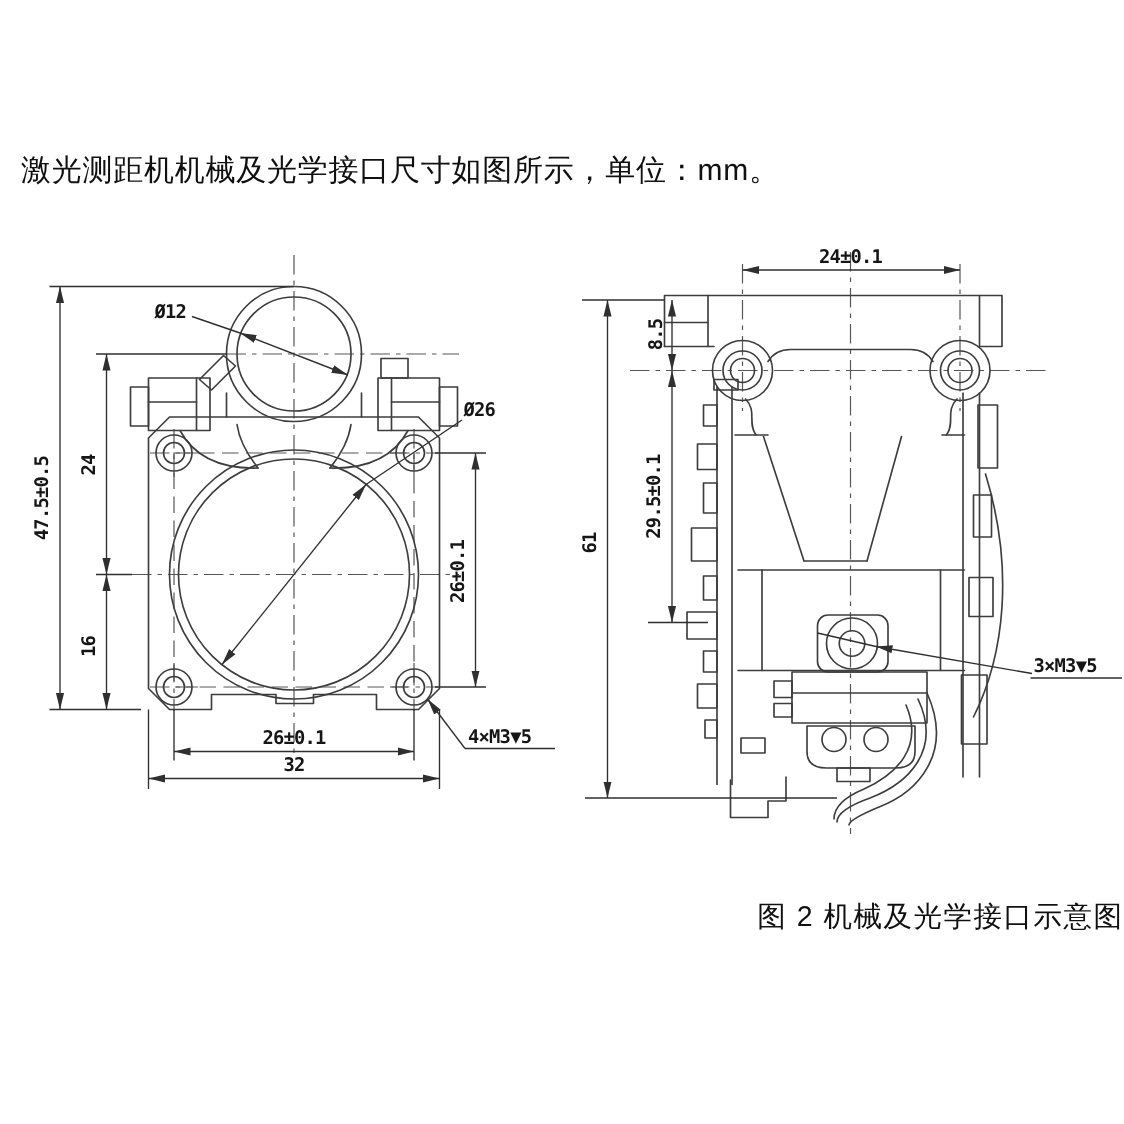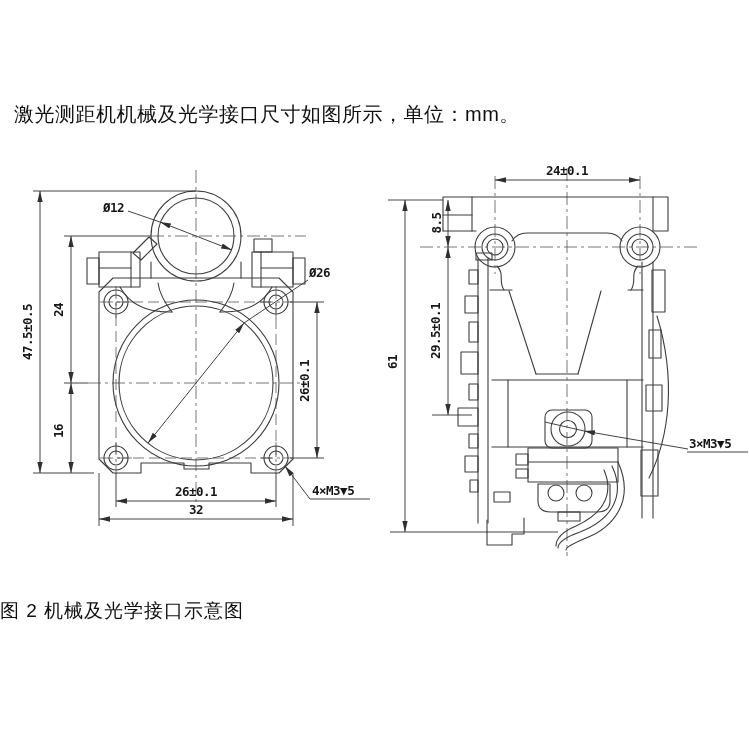--- a/index.html
+++ b/index.html
@@ -5,21 +5,21 @@
   html,body{margin:0;padding:0;background:#fff;}
   .page{
     position:relative;width:749px;height:627px;background:#ffffff;overflow:hidden;
     font-family:"Liberation Sans","DejaVu Sans",sans-serif;color:#111;padding-left:14px;
   }
   .intro{
     position:absolute;left:14px;top:100px;width:720px;margin:0;
     font-size:20px;line-height:28px;color:#101010;letter-spacing:0.5px;
   }
   .caption{
-    position:absolute;left:0;top:598px;width:749px;margin:0;text-align:left;
+    position:absolute;left:0;top:598px;width:749px;margin:0;text-align:right;
     font-size:19px;color:#101010;letter-spacing:1px;
   }
   svg{position:absolute;left:0;top:0;}
   .ln{fill:none;stroke:#3d3d3d;stroke-width:1.1;stroke-linejoin:round;stroke-linecap:round;}
   .ctr{fill:none;stroke:#565656;stroke-width:0.8;stroke-dasharray:13 4 3 4;}
   .dsh{fill:none;stroke:#565656;stroke-width:0.8;stroke-dasharray:11 5;}
   .dim{fill:none;stroke:#2f2f2f;stroke-width:0.9;}
   .dimtext{
     font-family:"DejaVu Sans Mono","DejaVu Sans",monospace;
     font-size:12.5px;font-weight:bold;fill:#161616;letter-spacing:-0.5px;

